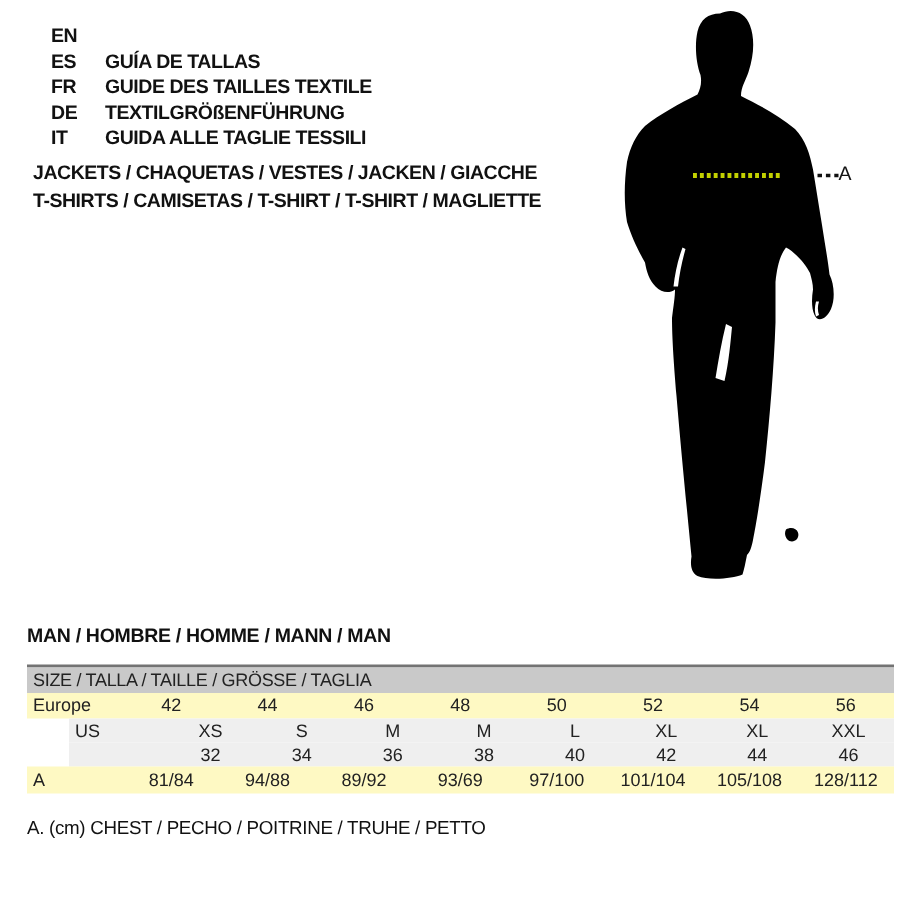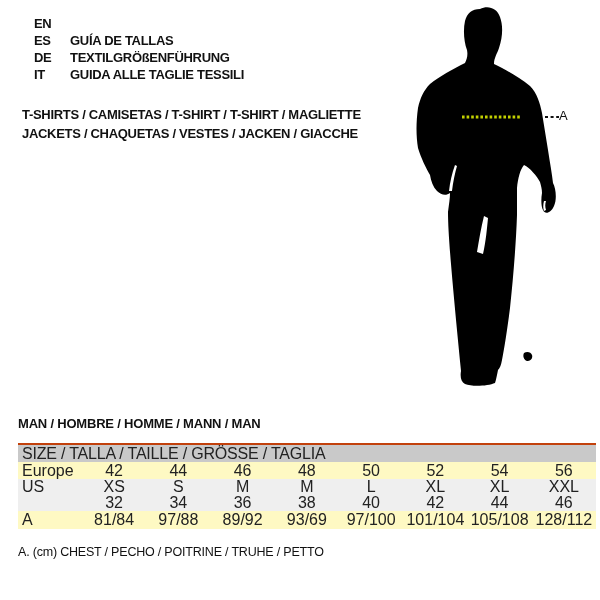--- a/index.html
+++ b/index.html
@@ -11,57 +11,61 @@
   .lang-code { width:36px; }
 
   .categories { position:absolute; left:22px; top:105px; font-size:13px; font-weight:700;
                 line-height:19px; letter-spacing:-0.3px; }
 
   .figure-wrap { position:absolute; left:400px; top:0; width:200px; height:400px; }
   .a-label { position:absolute; left:559px; top:108px; font-size:13px; font-weight:500; }
 
   .section-title { position:absolute; left:18px; top:416px; font-size:13px; font-weight:700; letter-spacing:-0.2px; }
 
-  .size-table { position:absolute; left:18px; top:443px; width:578px; border-top:2px solid #c2410c; font-size:16px; color:#222; }
+  .size-table { position:absolute; left:18px; top:443px; width:578px; border-top:2px solid #737373; font-size:12px; color:#222; }
   .thead { background:#c9c9c9; height:17px; line-height:17px; padding-left:4px; letter-spacing:-0.2px; }
   .trow { display:grid; grid-template-columns:64px repeat(8, 1fr); }
   .trow.white { background:#fef9c3; }
   .trow.gray  { background:#efefef; }
   .r17 { height:17px; line-height:17px; }
-  .r16 { height:16px; line-height:16px; }
+  .r16 { height:16px; line-height:16px;margin-left:28px; }
   .r18 { height:18px; line-height:18px; }
   .cell { text-align:center; }
   .cell.label { text-align:left; padding-left:4px; }
 
   .footnote { position:absolute; left:18px; top:545px; font-size:12.5px; font-weight:400; letter-spacing:-0.2px; }
 </style>
 </head>
 <body>
 
 <div class="lang-block">
   <div class="lang-row">
     <span class="lang-code">EN</span>
   </div>
   <div class="lang-row">
     <span class="lang-code">ES</span>
     <span class="lang-label">GUÍA DE TALLAS</span>
   </div>
   <div class="lang-row">
+    <span class="lang-code">FR</span>
+    <span class="lang-label">GUIDE DES TAILLES TEXTILE</span>
+  </div>
+  <div class="lang-row">
     <span class="lang-code">DE</span>
     <span class="lang-label">TEXTILGRÖßENFÜHRUNG</span>
   </div>
   <div class="lang-row">
     <span class="lang-code">IT</span>
     <span class="lang-label">GUIDA ALLE TAGLIE TESSILI</span>
   </div>
 </div>
 
 <div class="categories">
+  <div>JACKETS / CHAQUETAS / VESTES / JACKEN / GIACCHE</div>
   <div>T-SHIRTS / CAMISETAS / T-SHIRT / T-SHIRT / MAGLIETTE</div>
-  <div>JACKETS / CHAQUETAS / VESTES / JACKEN / GIACCHE</div>
 </div>
 
 <div class="figure-wrap">
   <svg width="200" height="400" viewBox="0 0 200 400" xmlns="http://www.w3.org/2000/svg">
     <path fill="#000000" fill-rule="evenodd" d="
       M 80 9
       C 88 5 97 8 100 17
       C 103 25 103 36 99 48
       C 97 54 94 58 94 64
       C 104 69 118 76 130 86
@@ -141,21 +145,21 @@
     <div class="cell">38</div>
     <div class="cell">40</div>
     <div class="cell">42</div>
     <div class="cell">44</div>
     <div class="cell">46</div>
   </div>
 
   <div class="trow white r18">
     <div class="cell label">A</div>
     <div class="cell">81/84</div>
-    <div class="cell">97/88</div>
+    <div class="cell">94/88</div>
     <div class="cell">89/92</div>
     <div class="cell">93/69</div>
     <div class="cell">97/100</div>
     <div class="cell">101/104</div>
     <div class="cell">105/108</div>
     <div class="cell">128/112</div>
   </div>
 </div>
 
 <div class="footnote">A. (cm) CHEST / PECHO / POITRINE / TRUHE / PETTO</div>

